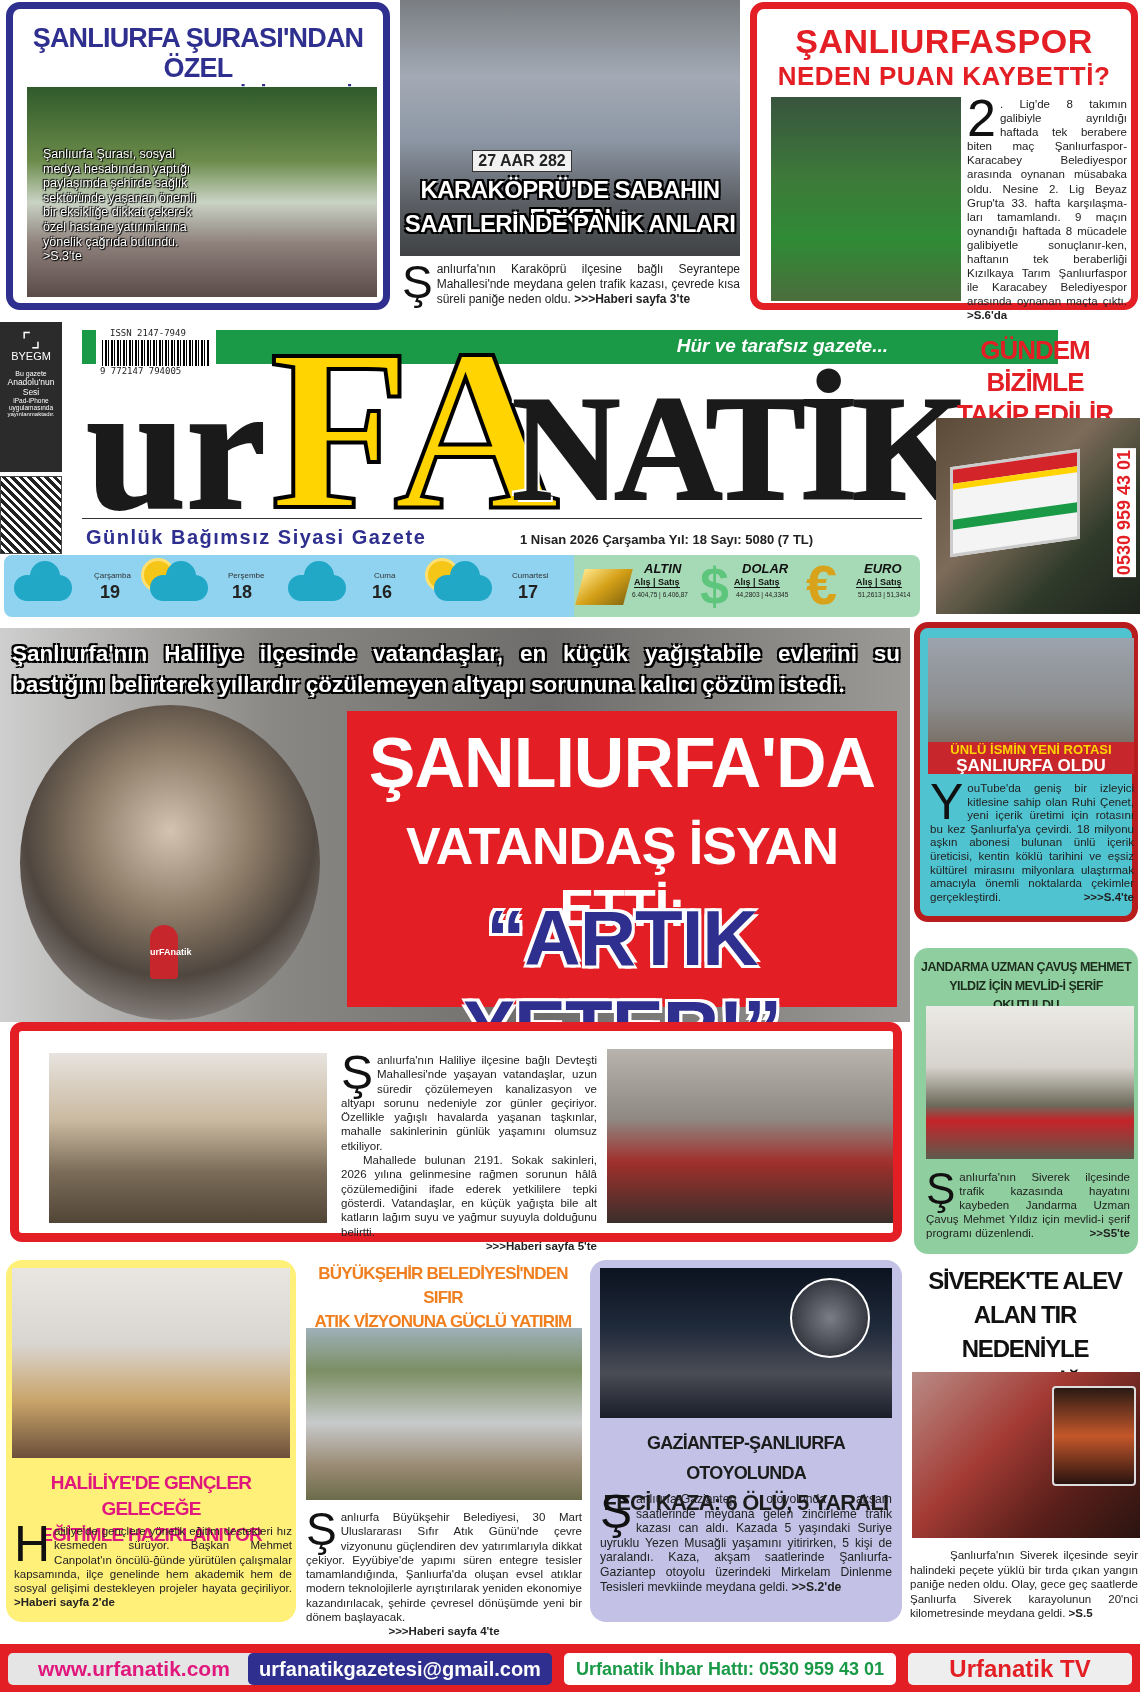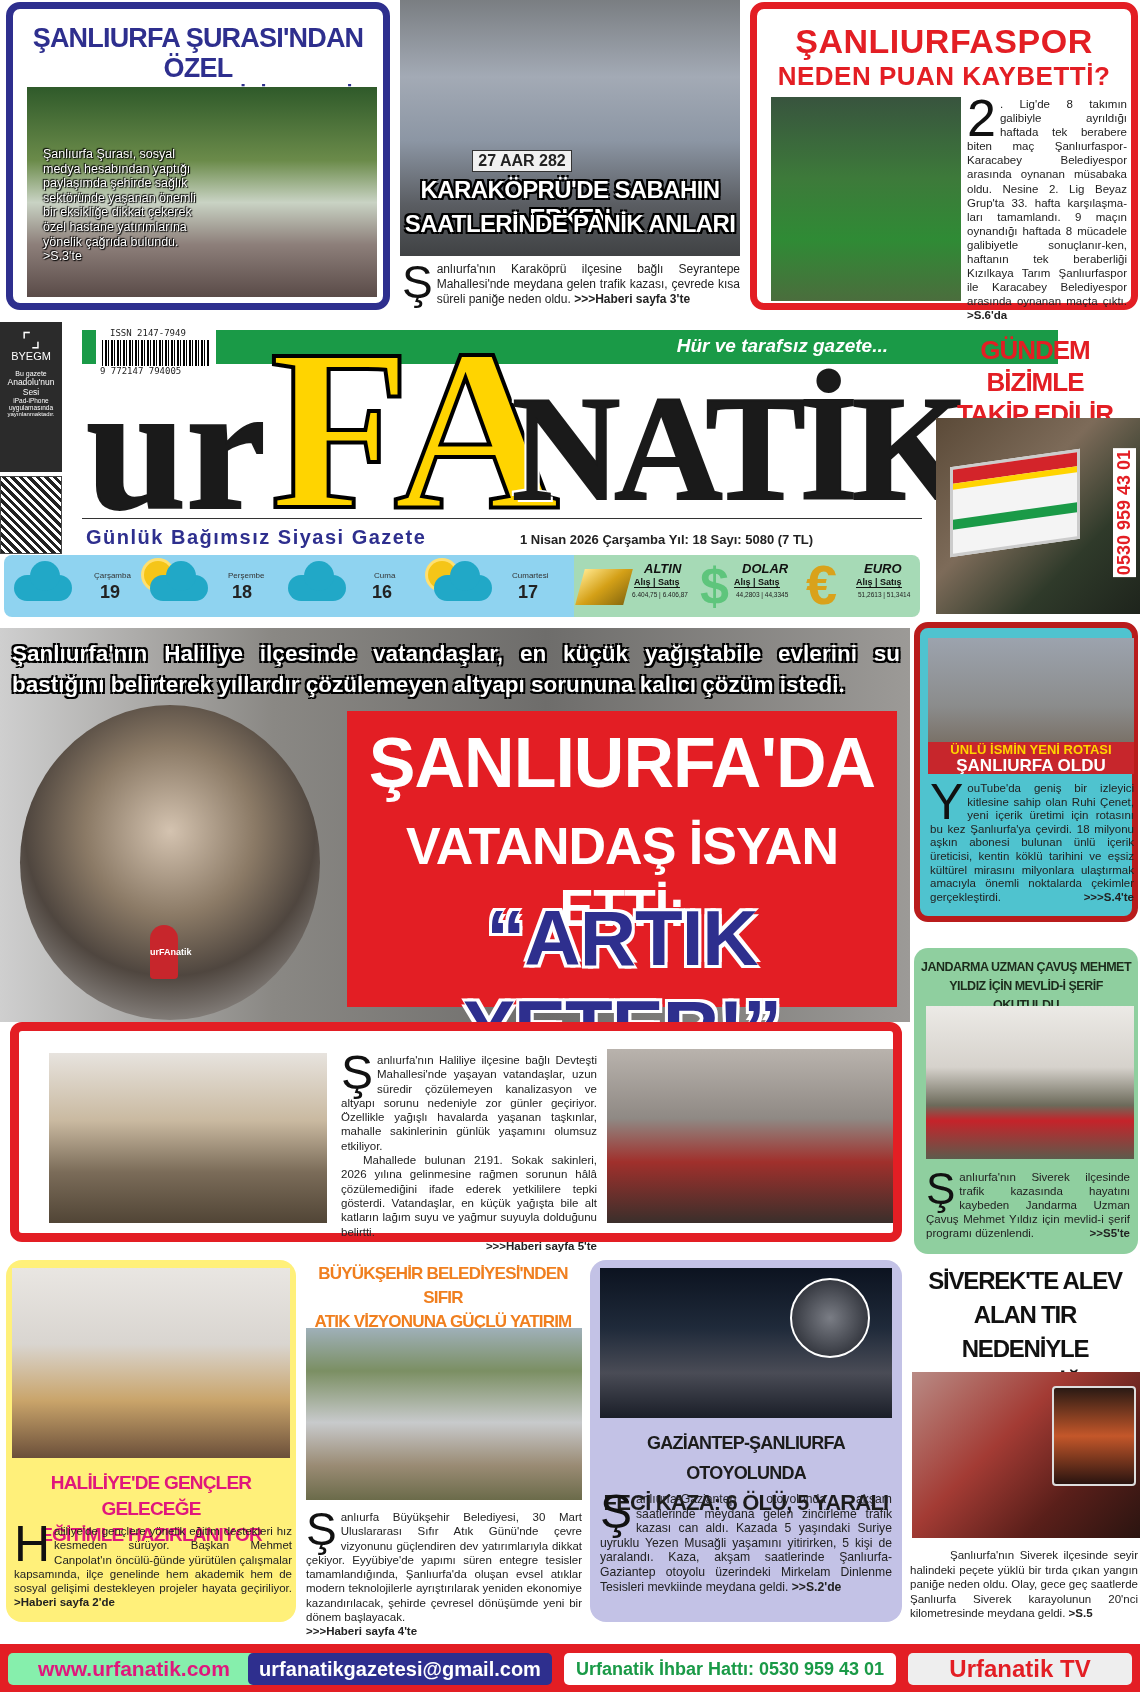--- a/index.html
+++ b/index.html
@@ -306,38 +306,38 @@
 
 <div id="buyuk" class="abs">
   <div class="h">
     <div>BÜYÜKŞEHİR BELEDİYESİ'NDEN SIFIR</div>
     <div>ATIK VİZYONUNA GÜÇLÜ YATIRIM</div>
   </div>
   <div class="photo"></div>
   <div class="txt body-text">
     <span class="dropcap" style="font-size:46px; line-height:38px;">Ş</span>
     <span>anlıurfa Büyükşehir Belediyesi, 30 Mart Uluslararası Sıfır Atık Günü'nde çevre vizyonunu güçlendiren dev yatırımlarıyla dikkat çekiyor. Eyyübiye'de yapımı süren entegre tesisler tamamlandığında, Şanlıurfa'da oluşan evsel atıklar modern teknolojilerle ayrıştırılarak yeniden ekonomiye kazandırılacak, şehirde çevresel dönüşümde yeni bir dönem başlayacak.</span>
-    <div style="text-align:left; font-weight:700;">&gt;&gt;&gt;Haberi sayfa 4'te</div>
+    <div style="text-align:center; font-weight:700;">&gt;&gt;&gt;Haberi sayfa 4'te</div>
   </div>
 </div>
 
 <div id="lavbox" class="abs">
   <div class="photo">
     <div class="abs" style="left:190px; top:10px; width:80px; height:80px; border-radius:50%; border:2px solid #fff; background:radial-gradient(#7a7d85,#1a1d25);"></div>
   </div>
   <div class="h">
     <div>GAZİANTEP-ŞANLIURFA OTOYOLUNDA</div>
     <div style="font-size:22px;">FECİ KAZA: 6 ÖLÜ, 5 YARALI</div>
   </div>
   <div class="txt body-text">
     <span class="dropcap" style="font-size:48px; line-height:40px;">Ş</span>
     <span>anlıurfa-Gaziantep otoyolunda akşam saatlerinde meydana gelen zincirleme trafik kazası can aldı. Kazada 5 yaşındaki Suriye uyruklu Yezen Musağli yaşamını yitirirken, 5 kişi de yaralandı.</span>
     <div style="display:inline;">Kaza, akşam saatlerinde Şanlıurfa-Gaziantep otoyolu üzerindeki Mirkelam Dinlenme Tesisleri mevkiinde meydana geldi.</div>
     <span class="more">&gt;&gt;S.2'de</span>
   </div>
 </div>
 
 <div id="footer" class="abs">
-  <div class="fbtn" style="left:8px; width:252px; background:#86efac; color:#e0177c; font-size:21px;">www.urfanatik.com</div>
+  <div class="fbtn" style="left:8px; width:252px; background:#e5e5e5; color:#e0177c; font-size:21px;">www.urfanatik.com</div>
   <div class="fbtn" style="left:248px; width:304px; background:#2e2f8e; color:#fff; font-size:20px;">urfanatikgazetesi@gmail.com</div>
   <div class="fbtn" style="left:564px; width:332px; background:#fff; color:#1a9a47; font-size:18px;">Urfanatik İhbar Hattı: 0530 959 43 01</div>
   <div class="fbtn" style="left:908px; width:224px; background:#eee; color:#e31e24; font-size:24px;">Urfanatik TV</div>
 </div>
 
 </body></html>

